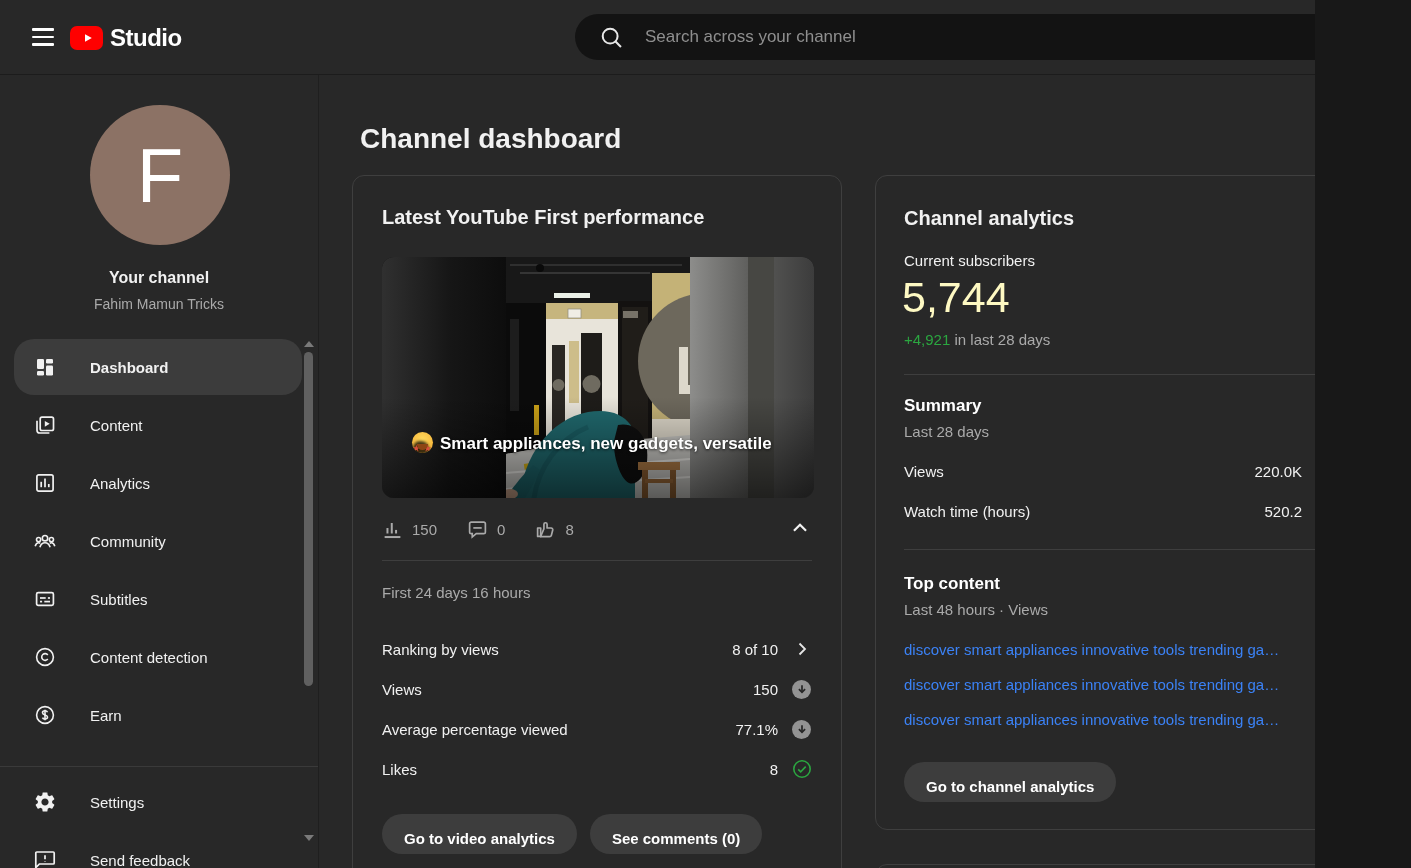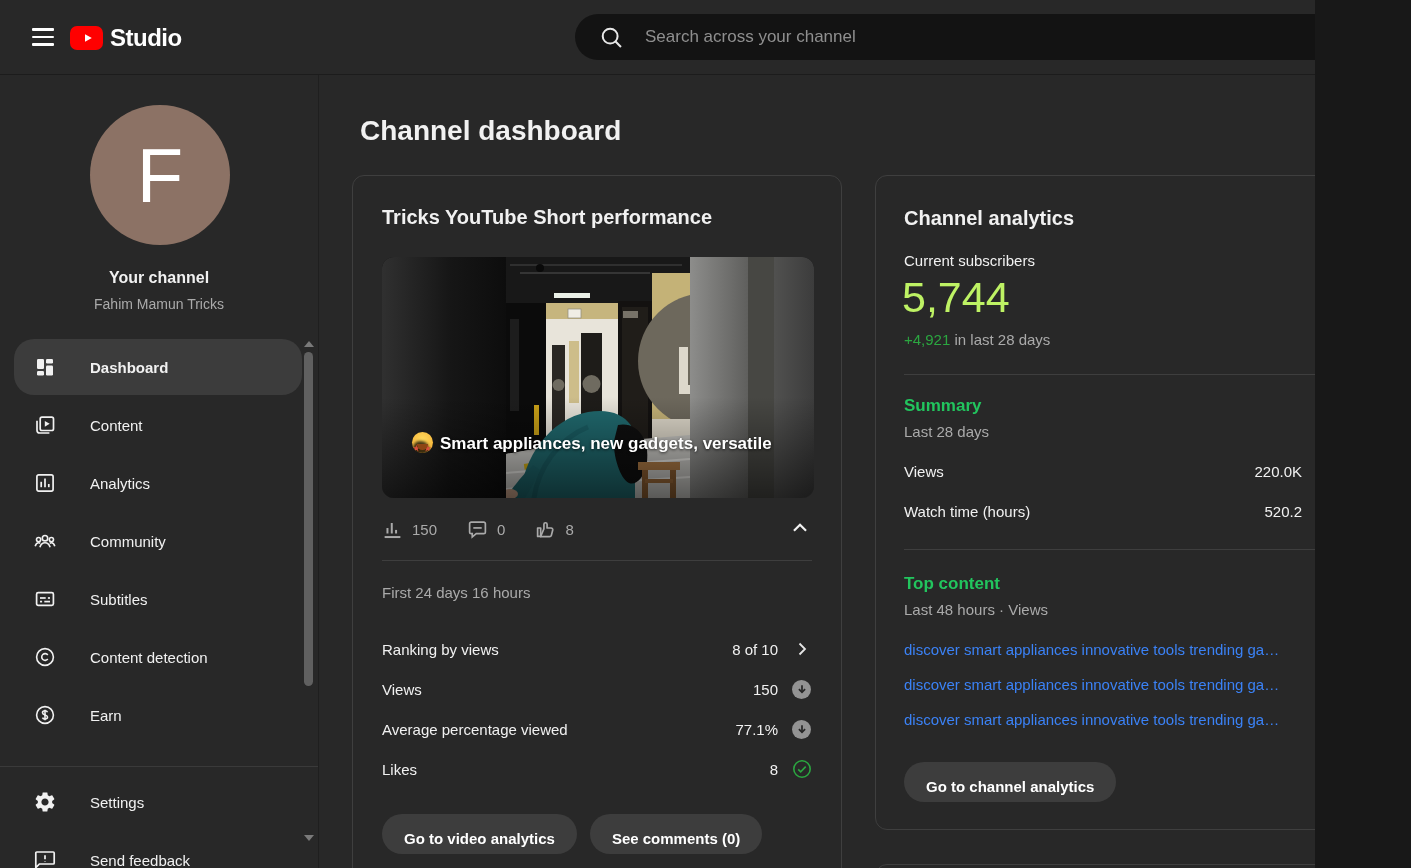--- a/index.html
+++ b/index.html
@@ -36,21 +36,21 @@
   .nav-footer { position:absolute; left:0; top:697px; width:100%; }
   
   .sb { position:absolute; right:3px; top:262px; width:13px; height:505px; }
   .sb-up, .sb-down { position:absolute; left:2px; width:0; height:0; border-left:5px solid transparent; border-right:5px solid transparent; }
   .sb-up { top:4px; border-bottom:6px solid #7a7a7a; }
   .sb-down { top:498px; border-top:6px solid #7a7a7a; }
   .sb-thumb { position:absolute; left:2px; top:15px; width:9px; height:334px; background:#606060; border-radius:5px; }
 
   
   .main { position:absolute; left:320px; top:75px; width:1091px; height:793px; overflow:hidden; }
-  .page-title { position:absolute; left:40px; top:40px; font-size:28px; font-weight:700; color:#f1f1f1; }
+  .page-title { position:absolute; left:40px; top:48px; font-size:28px; font-weight:700; color:#f1f1f1; }
   .card { position:absolute; background:#282828; border:1px solid #3f3f3f; border-radius:12px; }
   .card1 { left:32px; top:100px; width:490px; height:900px; }
   .card2 { left:555px; top:100px; width:488px; height:655px; }
   .card-partial-bottom { left:555px; top:789px; width:488px; height:90px; }
   .card-sliver-a { left:1075px; top:100px; width:70px; height:525px; }
   .card-sliver-b { left:1075px; top:665px; width:70px; height:230px; }
   .card-heading { font-size:20px; font-weight:700; color:#f1f1f1; }
 
   
   .sc-title { position:absolute; left:29px; top:30px; }
@@ -75,26 +75,26 @@
   .m-ind svg { width:20px; height:20px; display:block; }
   .badge-down { width:19px; height:19px; border-radius:50%; background:#939393; display:flex; align-items:center; justify-content:center; }
   .badge-down svg { width:12px; height:12px; }
   .chev { color:#e6e6e6; }
   .sc-buttons { position:absolute; left:29px; top:638px; display:flex; gap:13px; }
   .pill { height:40px; border:none; border-radius:20px; background:#3d3d3d; color:#fff; font-size:15px; font-weight:700; font-family:"Liberation Sans", sans-serif; padding:16px 22px; cursor:pointer; white-space:nowrap; }
 
   
   .ca-title { position:absolute; left:28px; top:31px; }
   .ca-sub-label { position:absolute; left:28px; top:77px; font-size:15px; line-height:16px; color:#f1f1f1; }
-  .ca-sub-value { position:absolute; left:26px; top:99px; font-size:43px; line-height:44px; font-weight:400; color:#bef264; }
+  .ca-sub-value { position:absolute; left:26px; top:99px; font-size:43px; line-height:44px; font-weight:400; color:#fef9c3; }
   .ca-delta { position:absolute; left:28px; top:154px; font-size:15px; line-height:20px; color:#aaaaaa; }
   .delta-num { color:#2ba640; }
   .ca-div1 { position:absolute; left:28px; right:28px; top:198px; border-top:1px solid #3e3e3e; }
   .ca-div2 { position:absolute; left:28px; right:28px; top:373px; border-top:1px solid #3e3e3e; }
-  .sec-h { position:absolute; left:28px; font-size:17px; font-weight:700; line-height:20px; color:#22c55e; }
+  .sec-h { position:absolute; left:28px; font-size:17px; font-weight:700; line-height:20px; color:#ffffff; }
   .sec-p { position:absolute; left:28px; font-size:15px; line-height:18px; color:#aaaaaa; }
   .sum-rows { position:absolute; left:28px; right:28px; top:275px; }
   .sum-row { display:flex; align-items:center; height:40px; font-size:15px; }
   .s-label { color:#f1f1f1; }
   .s-value { margin-left:auto; color:#f1f1f1; }
   .s-trend { color:#aaaaaa; margin-left:15px; width:17px; text-align:right; }
   .tc-rows { position:absolute; left:28px; right:30px; top:456px; }
   .tc-row { display:flex; align-items:center; height:35px; font-size:15px; cursor:pointer; }
   .tc-title { color:#3b82f6; white-space:nowrap; overflow:hidden; max-width:400px; }
   .tc-value { margin-left:auto; color:#f1f1f1; }
@@ -257,21 +257,21 @@
       <span class="sb-up"></span>
       <span class="sb-thumb"></span>
       <span class="sb-down"></span>
     </div>
   </aside>
 
   <main class="main">
     <h1 class="page-title">Channel dashboard</h1>
 
     <section class="card card1">
-      <h2 class="card-heading sc-title">Tricks YouTube Short performance</h2>
+      <h2 class="card-heading sc-title">Latest YouTube First performance</h2>
 
       <div class="thumb">
         <svg class="thumb-scene" viewBox="0 0 432 241" preserveAspectRatio="none">
           <defs>
             <linearGradient id="gradL" x1="0" y1="0" x2="1" y2="0">
               <stop offset="0" stop-color="#303030"></stop>
                 <stop offset="0.55" stop-color="#161616"></stop>
                 <stop offset="1" stop-color="#0d0d0d"></stop>
             </linearGradient>
             <linearGradient id="gradR" x1="0" y1="0" x2="1" y2="0">

